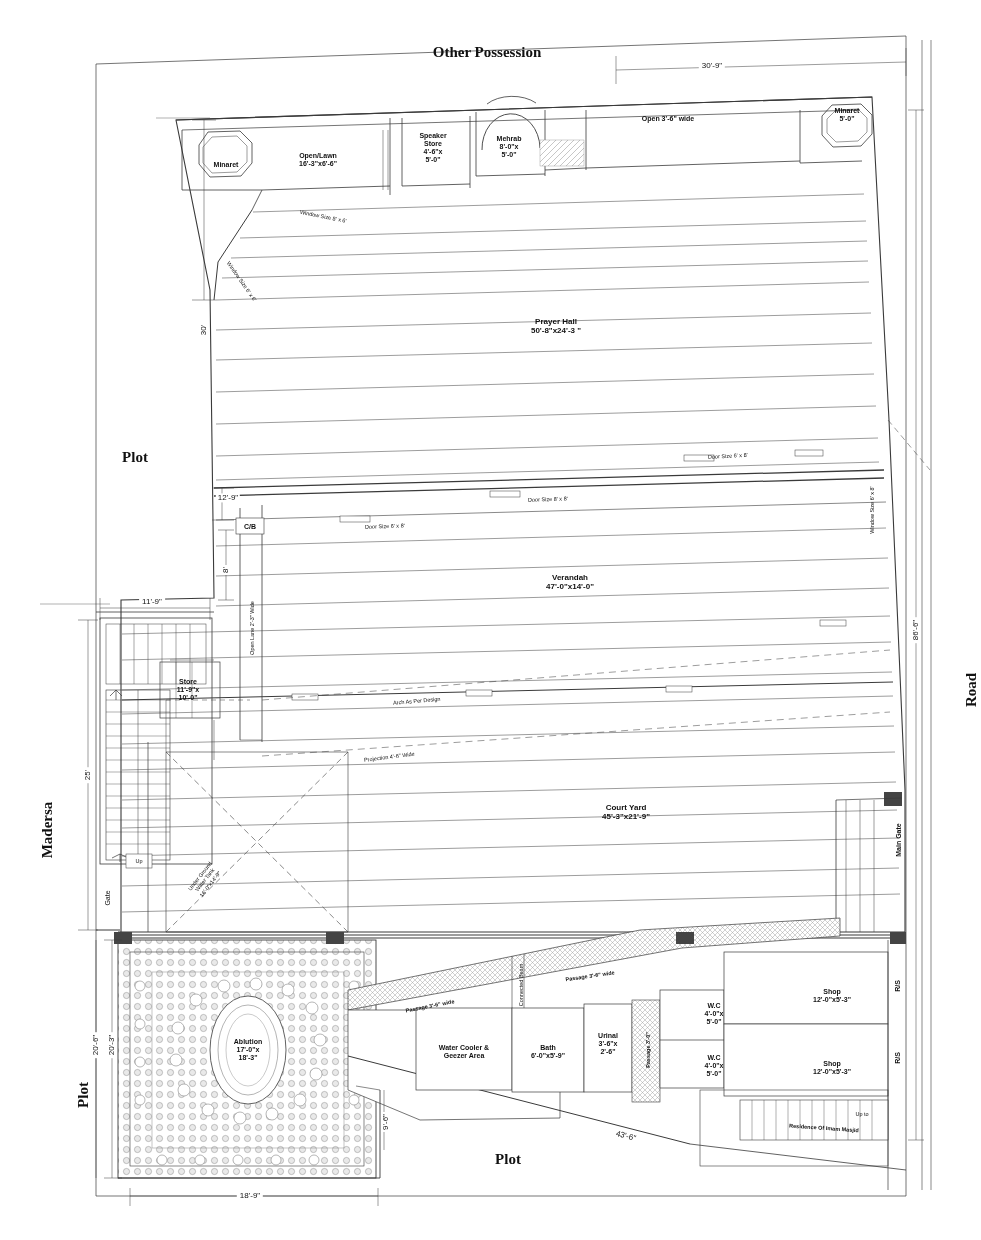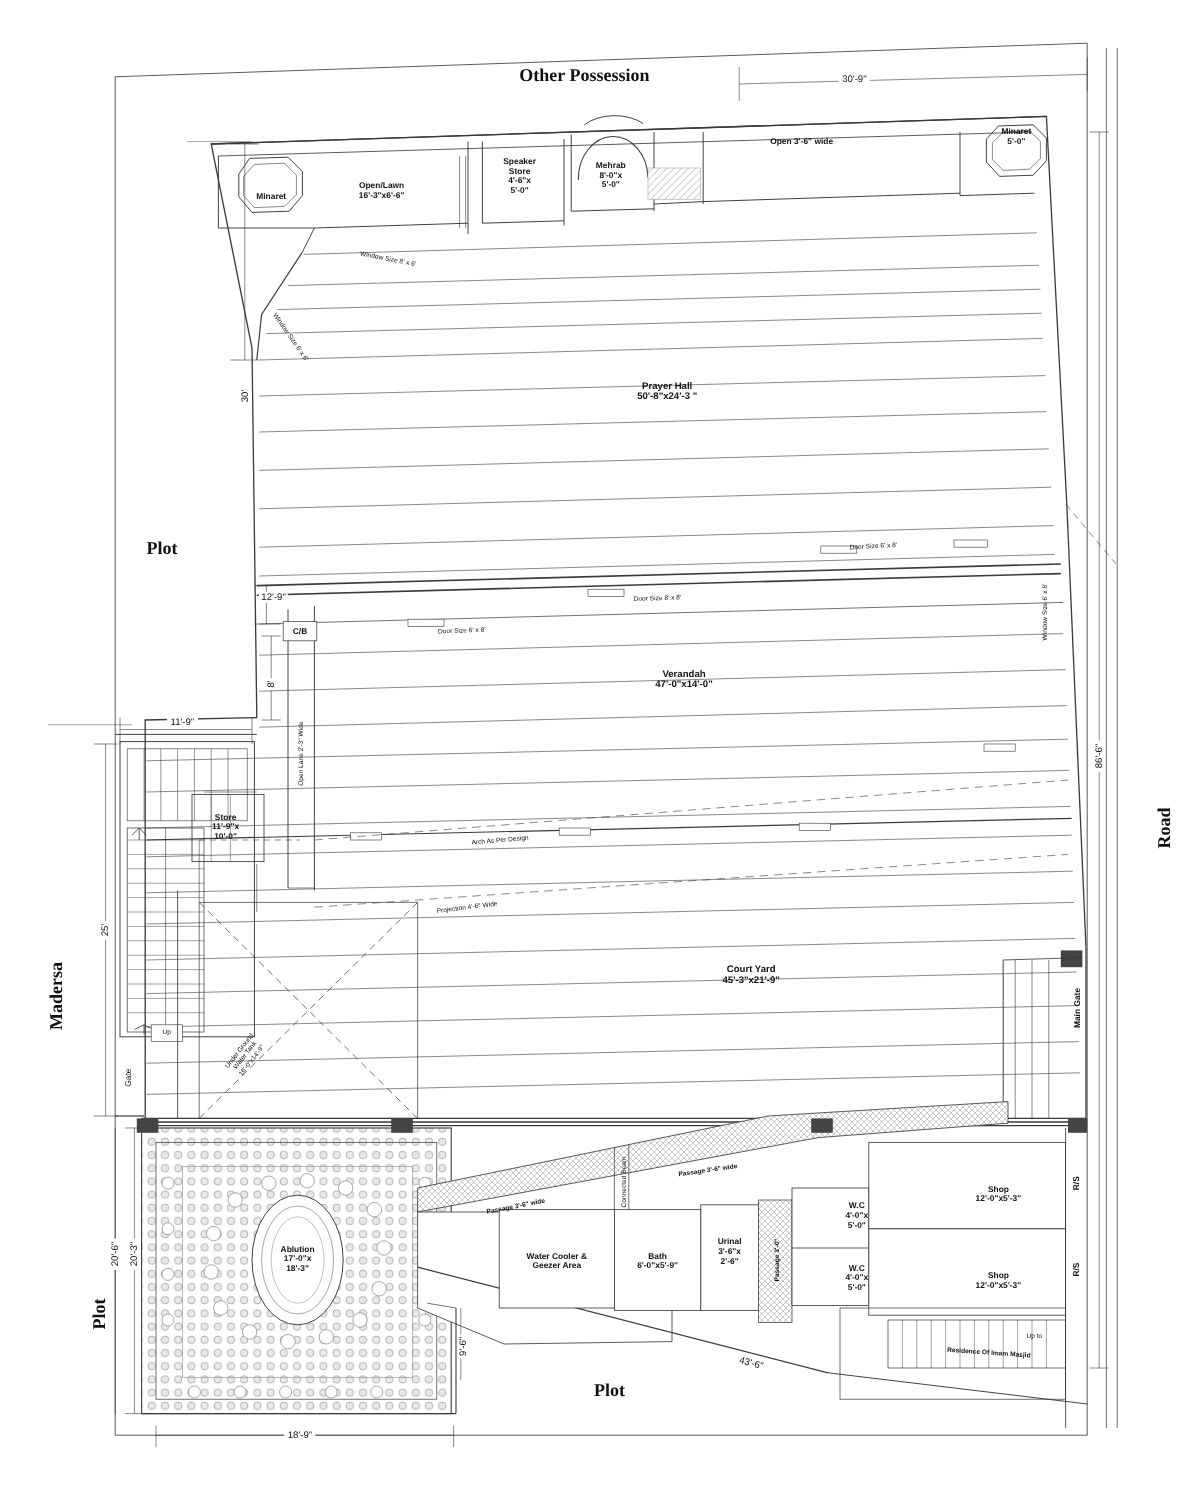--- a/index.html
+++ b/index.html
@@ -283,21 +283,21 @@
     <path d="M378,1188 L378,1206" stroke-width="0.5"></path>
 
     <path d="M916,110 L916,1140" stroke-width="0.5"></path>
     <path d="M908,110 L924,110" stroke-width="0.5"></path>
     <path d="M908,1140 L924,1140" stroke-width="0.5"></path>
 
     <path d="M384,1090 L384,1150" stroke-width="0.5"></path>
   </g>
 </svg>
 
-<div class="lbl big ctr" style="left:487px;top:64px;">Other Possession</div>
+<div class="lbl big ctr" style="left:487px;top:53px;">Other Possession</div>
 <div class="lbl big ctr" style="left:135px;top:458px;">Plot</div>
 <div class="lbl big" style="left:48px;top:830px;transform:rotate(-90deg) translate(-50%,-50%);transform-origin:0 0;">Madersa</div>
 <div class="lbl big" style="left:84px;top:1095px;transform:rotate(-90deg) translate(-50%,-50%);transform-origin:0 0;">Plot</div>
 <div class="lbl big ctr" style="left:508px;top:1160px;">Plot</div>
 <div class="lbl big" style="left:972px;top:690px;transform:rotate(-90deg) translate(-50%,-50%);transform-origin:0 0;">Road</div>
 
 <div class="lbl dim ctr" style="left:712px;top:66px;background:#fff;padding:0 3px;">30'-9"</div>
 <div class="lbl dim" style="left:204px;top:330px;transform:rotate(-90deg) translate(-50%,-50%);transform-origin:0 0;background:#fff;padding:0 3px;">30'</div>
 <div class="lbl dim ctr" style="left:228px;top:498px;background:#fff;padding:0 2px;">12'-9"</div>
 <div class="lbl dim" style="left:226px;top:570px;transform:rotate(-90deg) translate(-50%,-50%);transform-origin:0 0;background:#fff;padding:0 2px;">8'</div>
@@ -318,21 +318,21 @@
 <div class="lbl b ctr" style="left:433px;top:148px;">Speaker
 Store
 4'-6"x
 5'-0"</div>
 <div class="lbl b ctr" style="left:509px;top:147px;">Mehrab
 8'-0"x
 5'-0"</div>
 <div class="lbl b ctr" style="left:668px;top:119px;">Open 3'-6" wide</div>
 <div class="lbl b ctr" style="left:556px;top:326px;font-size:8px;">Prayer Hall
 50'-8"x24'-3 "</div>
-<div class="lbl b ctr" style="left:570px;top:566px;font-size:8px;">Verandah
+<div class="lbl b ctr" style="left:570px;top:582px;font-size:8px;">Verandah
 47'-0"x14'-0"</div>
 <div class="lbl b ctr" style="left:626px;top:812px;font-size:8px;">Court Yard
 45'-3"x21'-9"</div>
 <div class="lbl b ctr" style="left:188px;top:690px;">Store
 11'-9"x
 10'-0"</div>
 <div class="lbl b ctr" style="left:248px;top:1050px;">Ablution
 17'-0"x
 18'-3"</div>
 <div class="lbl b ctr" style="left:464px;top:1052px;">Water Cooler &amp;

